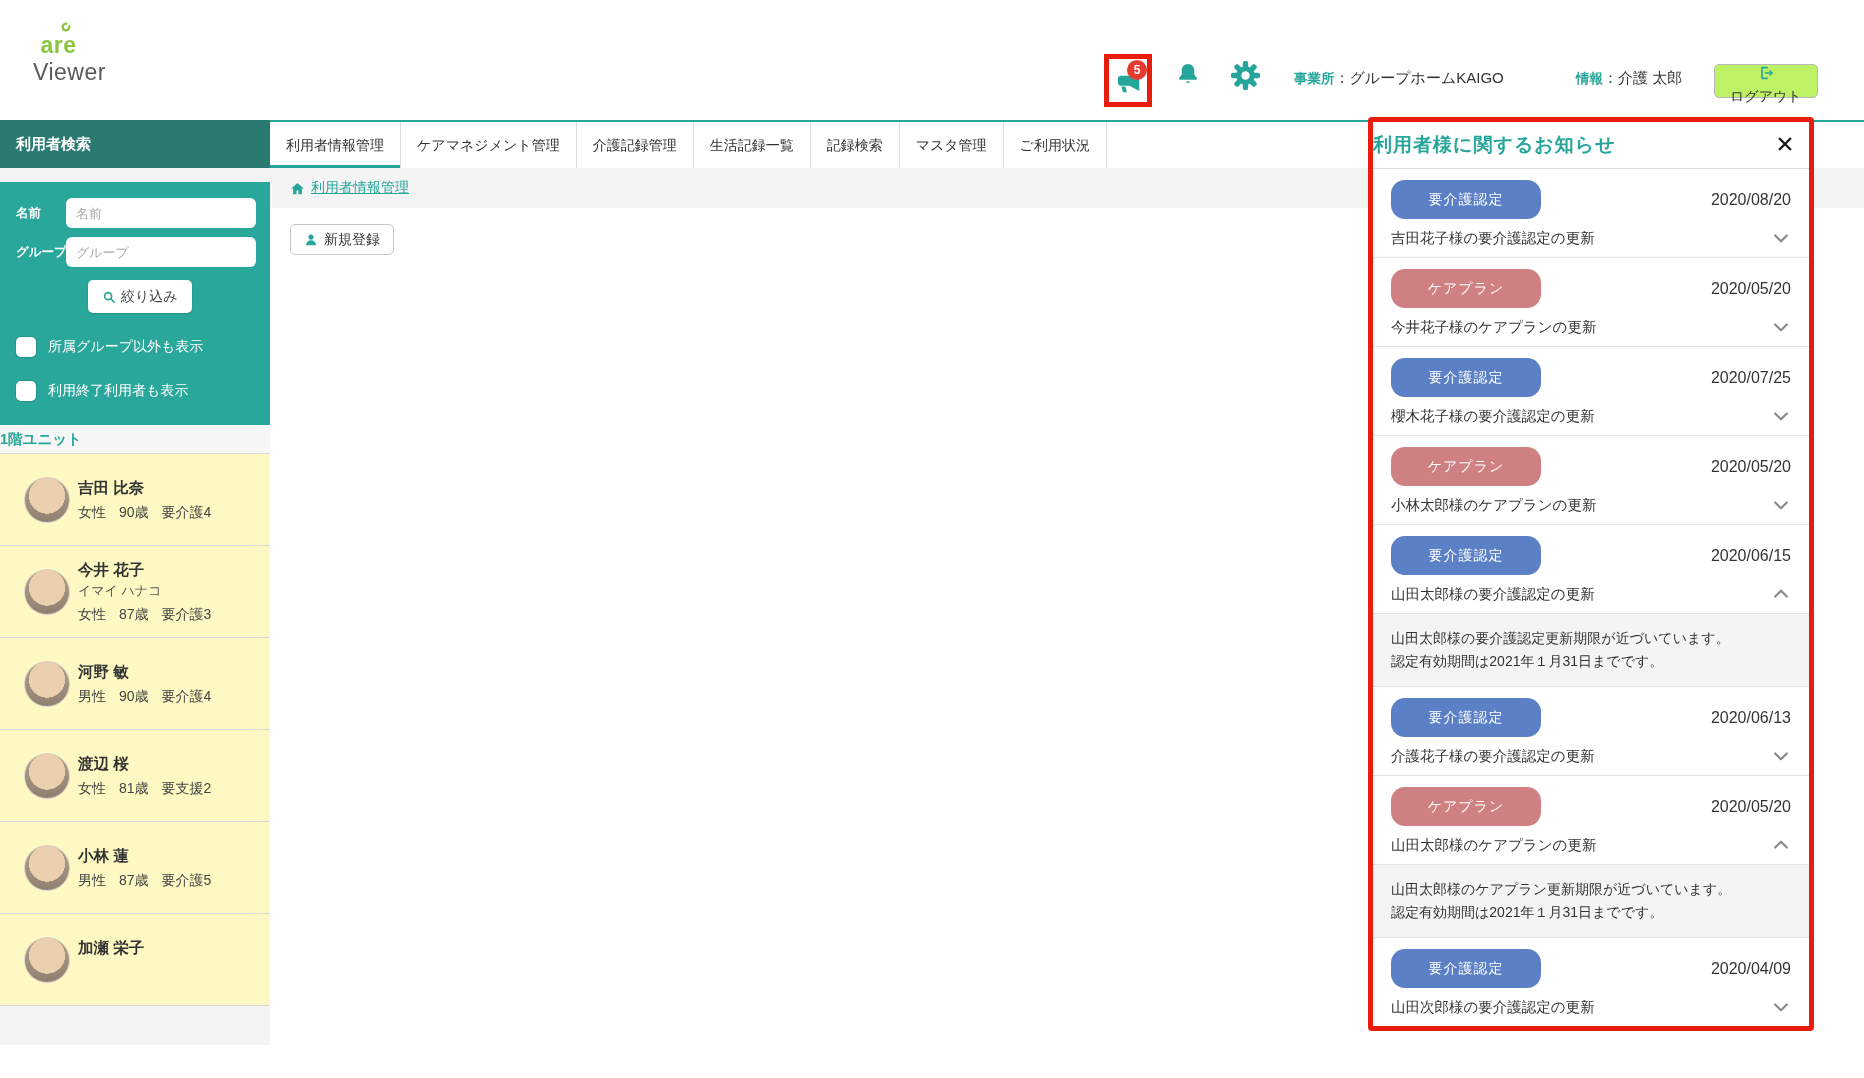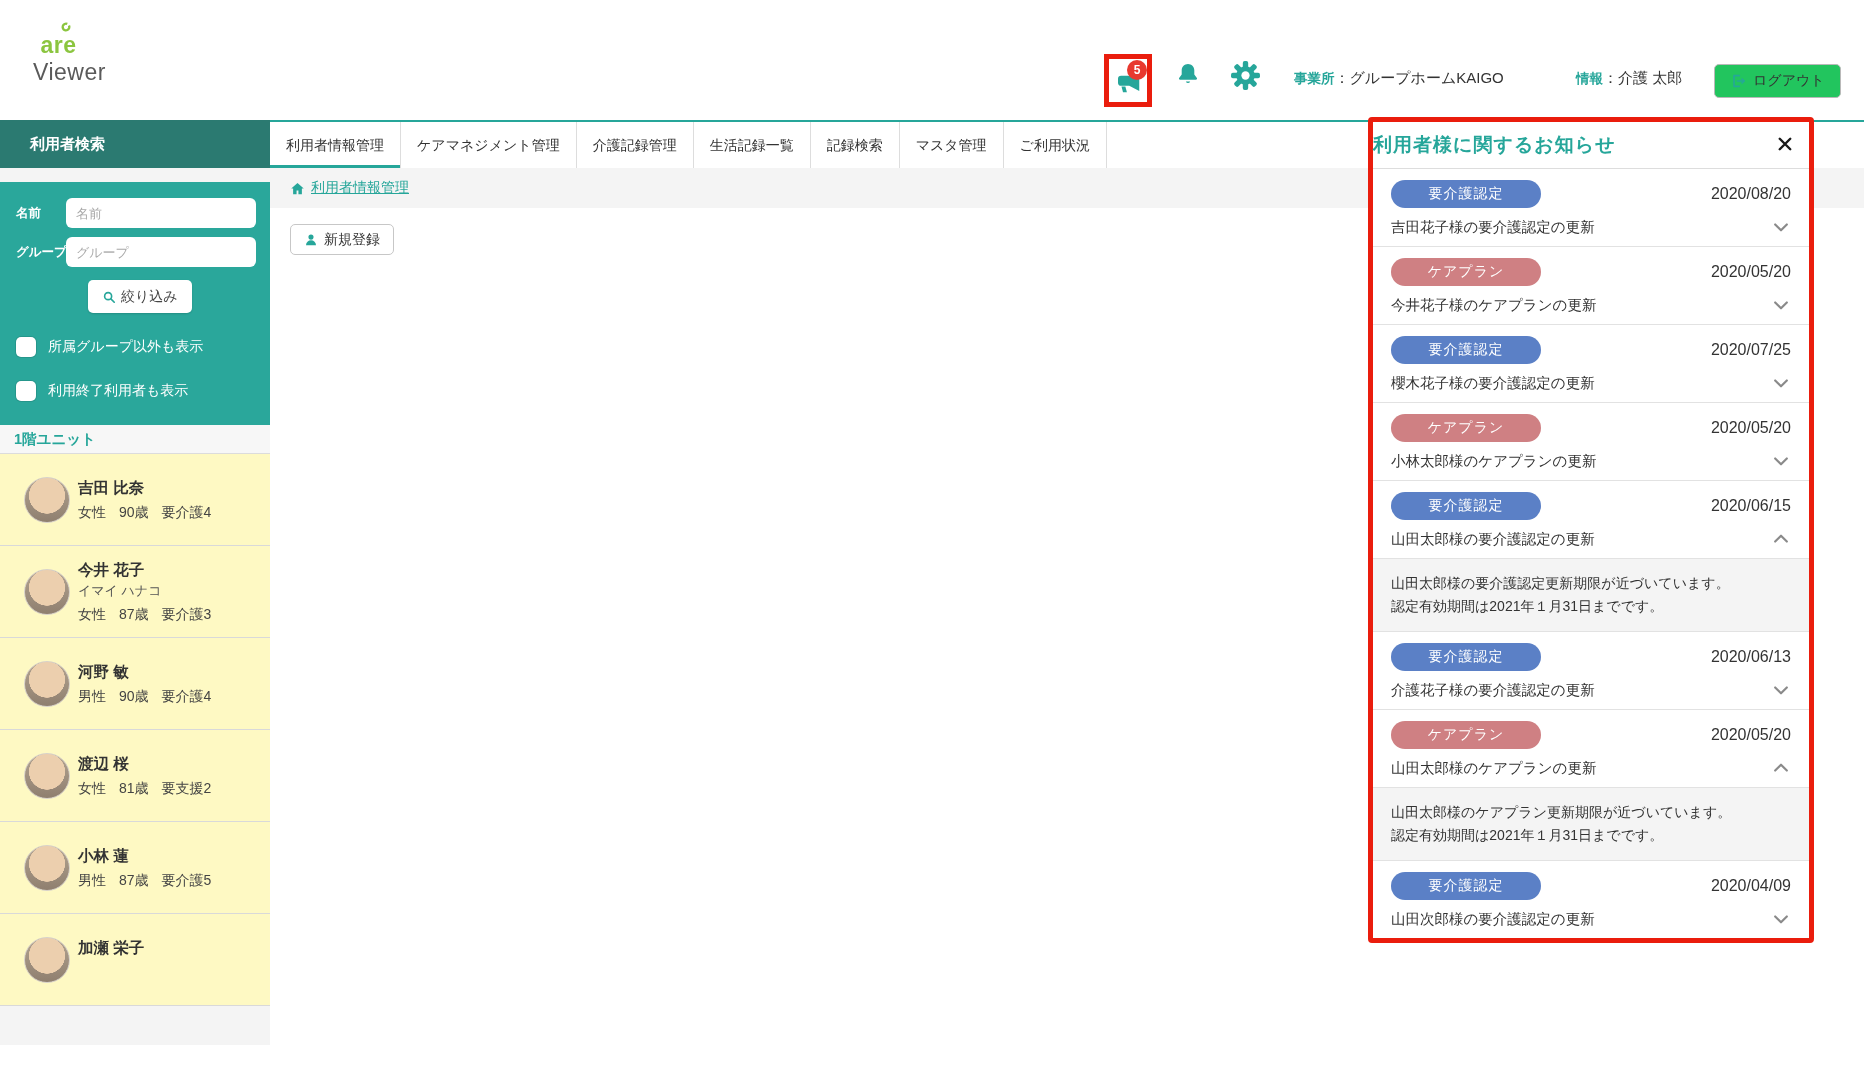--- a/index.html
+++ b/index.html
@@ -27,47 +27,47 @@
   .bell-pos{left:1174px;top:60px;}
   .gear-pos{left:1230px;top:60px;}
   .hdr-text{position:absolute;top:69px;font-size:15px;white-space:nowrap;}
   .hdr-label{color:#26a69a;font-weight:bold;font-size:13.5px;}
   .hdr-value{color:#333;}
   .office-pos{left:1294px;}
   .info-pos{left:1576px;}
   .logout-btn{
     position:absolute;left:1714px;top:64px;height:34px;box-sizing:border-box;
     display:flex;align-items:center;gap:7px;padding:0 15px;
-    background:#22c55e;border:1px solid #b9b9b9;border-radius:5px;
-    font-size:14px;color:#333;cursor:pointer;
+    background:#bef264;border:1px solid #b9b9b9;border-radius:5px;
+    font-size:14px;color:#333;cursor:pointer;flex-direction:column;
   }
   
   .sidebar{position:absolute;left:0;top:120px;width:270px;height:925px;overflow:hidden;background:#f4f4f4;}
-  .search-title{height:48px;line-height:48px;background:#2b7a71;color:#fff;font-size:15px;font-weight:bold;padding-left:30px;}
+  .search-title{height:48px;line-height:48px;background:#2b7a71;color:#fff;font-size:15px;font-weight:bold;padding-left:16px;}
   .filter{background:#2aa79b;padding:16px 14px 24px 16px;margin-top:14px;}
   .f-row{display:flex;align-items:center;margin-bottom:9px;}
   .f-label{width:50px;color:#fff;font-size:12.5px;font-weight:bold;white-space:nowrap;}
   .f-input{
     width:190px;height:30px;box-sizing:border-box;border:none;border-radius:6px;
     padding:0 10px;font-size:13px;color:#333;outline:none;
     font-family:"Liberation Sans","DejaVu Sans",sans-serif;
   }
   .f-input::placeholder{color:#a9a9a9;}
   .filter-btn{
     margin-left:72px;margin-top:4px;height:33px;min-width:100px;
     display:inline-flex;align-items:center;justify-content:center;gap:5px;
     background:#fff;border:none;border-radius:5px;padding:0 14px;
     font-size:14px;color:#444;cursor:pointer;box-shadow:0 1px 2px rgba(0,0,0,.15);
     font-family:"Liberation Sans","DejaVu Sans",sans-serif;
   }
   .chk-row{display:flex;align-items:center;gap:12px;margin-top:24px;cursor:pointer;}
   .chk-row:first-of-type{margin-top:40px;}
   .chk-box{width:20px;height:20px;border-radius:5px;background:#fff;box-shadow:0 0 0 1px rgba(0,0,0,.1);flex:none;}
   .chk-label{color:#fff;font-size:14px;}
-  .unit-header{height:28px;line-height:28px;background:#f7f7f7;color:#26a69a;font-weight:bold;font-size:14.5px;padding-left:14px;border-bottom:1px solid #dcdcdc;}
+  .unit-header{height:28px;line-height:28px;background:#f7f7f7;color:#26a69a;font-weight:bold;font-size:14.5px;border-bottom:1px solid #dcdcdc;}
   .user-row{
     min-height:92px;box-sizing:border-box;background:#fef9c3;border-bottom:1px solid #d9d9d9;
     display:flex;align-items:center;padding:10px 12px 10px 24px;gap:8px;cursor:pointer;
   }
   .avatar{
     width:44px;height:44px;border-radius:50%;flex:none;border:1px solid #d8d2ca;
     background:
       radial-gradient(circle at 50% 40%, #eccfae 0 52%, rgba(0,0,0,0) 53%),
       linear-gradient(#b3a491,#8f7f6f);
   }
@@ -98,21 +98,21 @@
     position:absolute;left:1368px;top:117px;width:446px;box-sizing:border-box;
     background:#fff;border:5px solid #ea1d0d;border-radius:4px;
   }
   .panel-header{height:46px;position:relative;display:flex;align-items:center;justify-content:flex-start;border-bottom:1px solid #ddd;}
   .panel-title{color:#26a69a;font-size:19px;font-weight:bold;letter-spacing:1px;}
   .panel-close{position:absolute;right:15px;top:13px;cursor:pointer;line-height:0;}
   .notice-item{padding:11px 18px 9px;border-bottom:1px solid #e2e2e2;cursor:pointer;}
   .notice-wrap:last-child .notice-item{border-bottom:none;}
   .notice-top{display:flex;justify-content:space-between;align-items:center;margin-bottom:9px;}
   .badge{
-    width:150px;height:28px;border-radius:14px;color:#fff;font-size:14px;
+    width:150px;height:39px;border-radius:14px;color:#fff;font-size:14px;
     display:flex;align-items:center;justify-content:center;flex:none;letter-spacing:1px;
   }
   .badge.blue{background:#5b80c6;}
   .badge.red{background:#cf8083;}
   .notice-date{font-size:16px;color:#333;}
   .notice-bottom{display:flex;justify-content:space-between;align-items:center;}
   .notice-text{font-size:14.5px;color:#333;}
   .chev{cursor:pointer;flex:none;}
   .notice-detail{
     background:#f4f4f4;padding:13px 18px;font-size:14px;color:#333;line-height:1.65;

